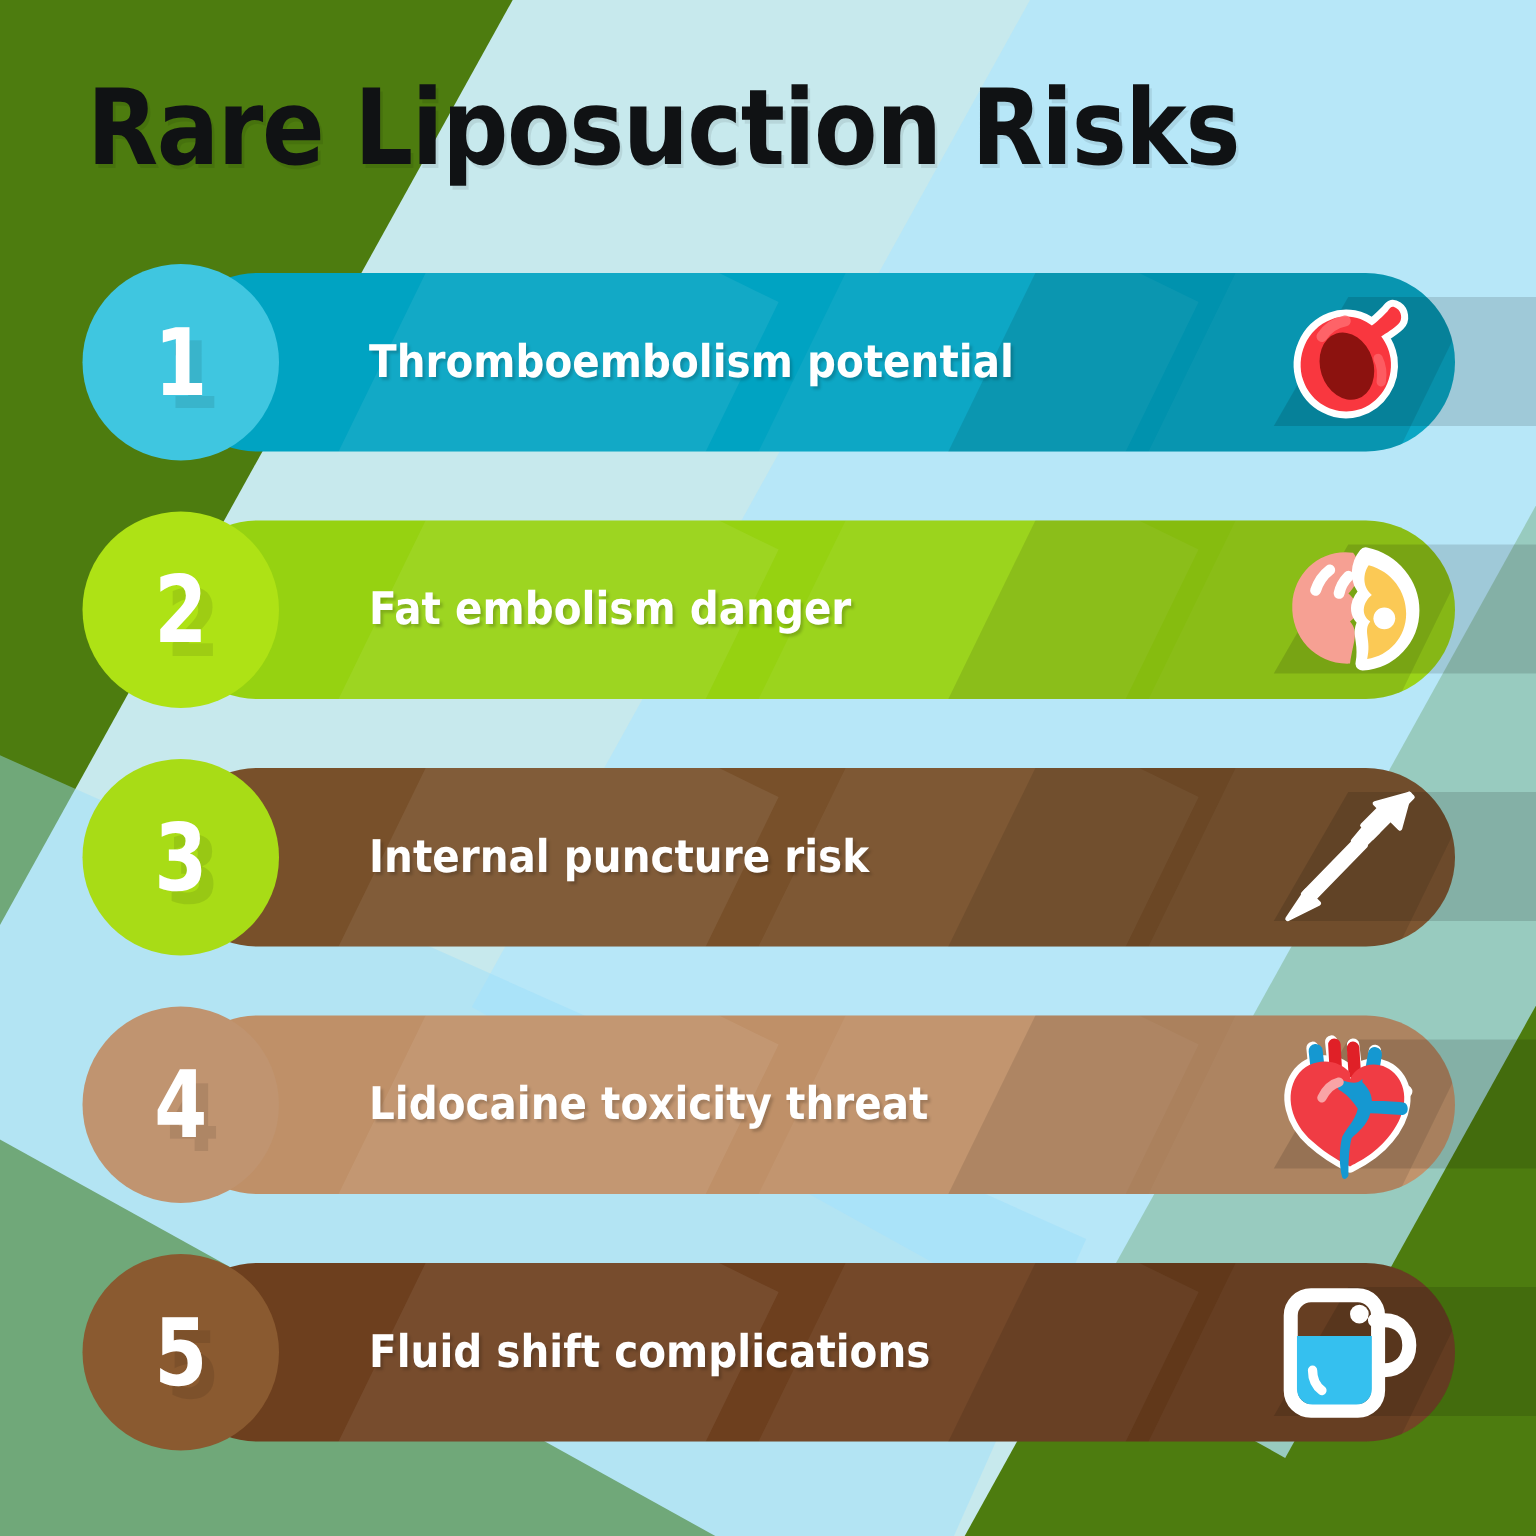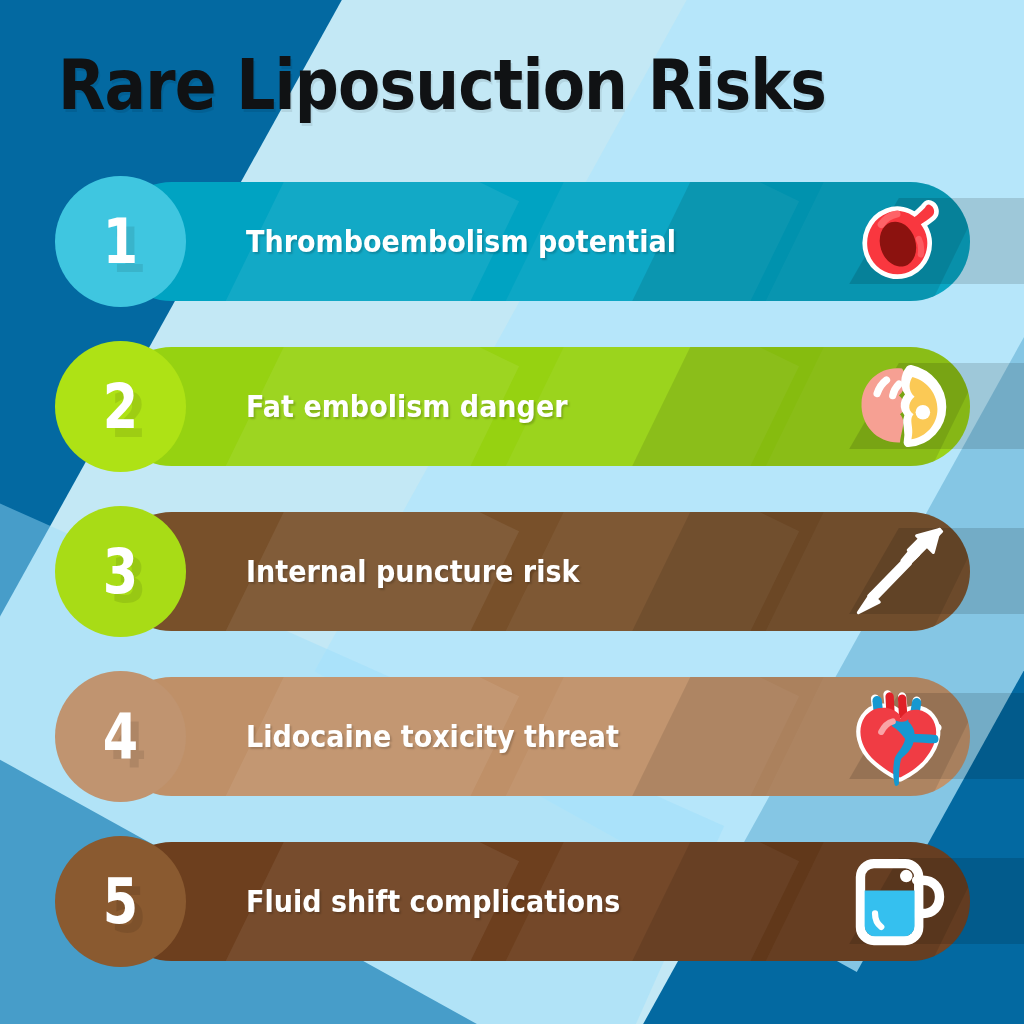--- a/index.html
+++ b/index.html
@@ -175,21 +175,21 @@
     height: 86px;
     background: rgba(0,0,0,0.13);
     transform: skewX(-30deg);
     z-index: 2;
     pointer-events: none;
   }
 </style>
 </head>
 <body>
 
-<div id="poster" style="background: #0369a1;">
+<div id="poster" style="background: #4d7c0f;">
 
   <div class="bg-facet bg-facet-a"></div>
   <div class="bg-facet bg-facet-b"></div>
   <div class="bg-facet bg-facet-c"></div>
 
   <div class="title">Rare Liposuction Risks</div>
 
   <div class="rows">
 
     <div class="row">

